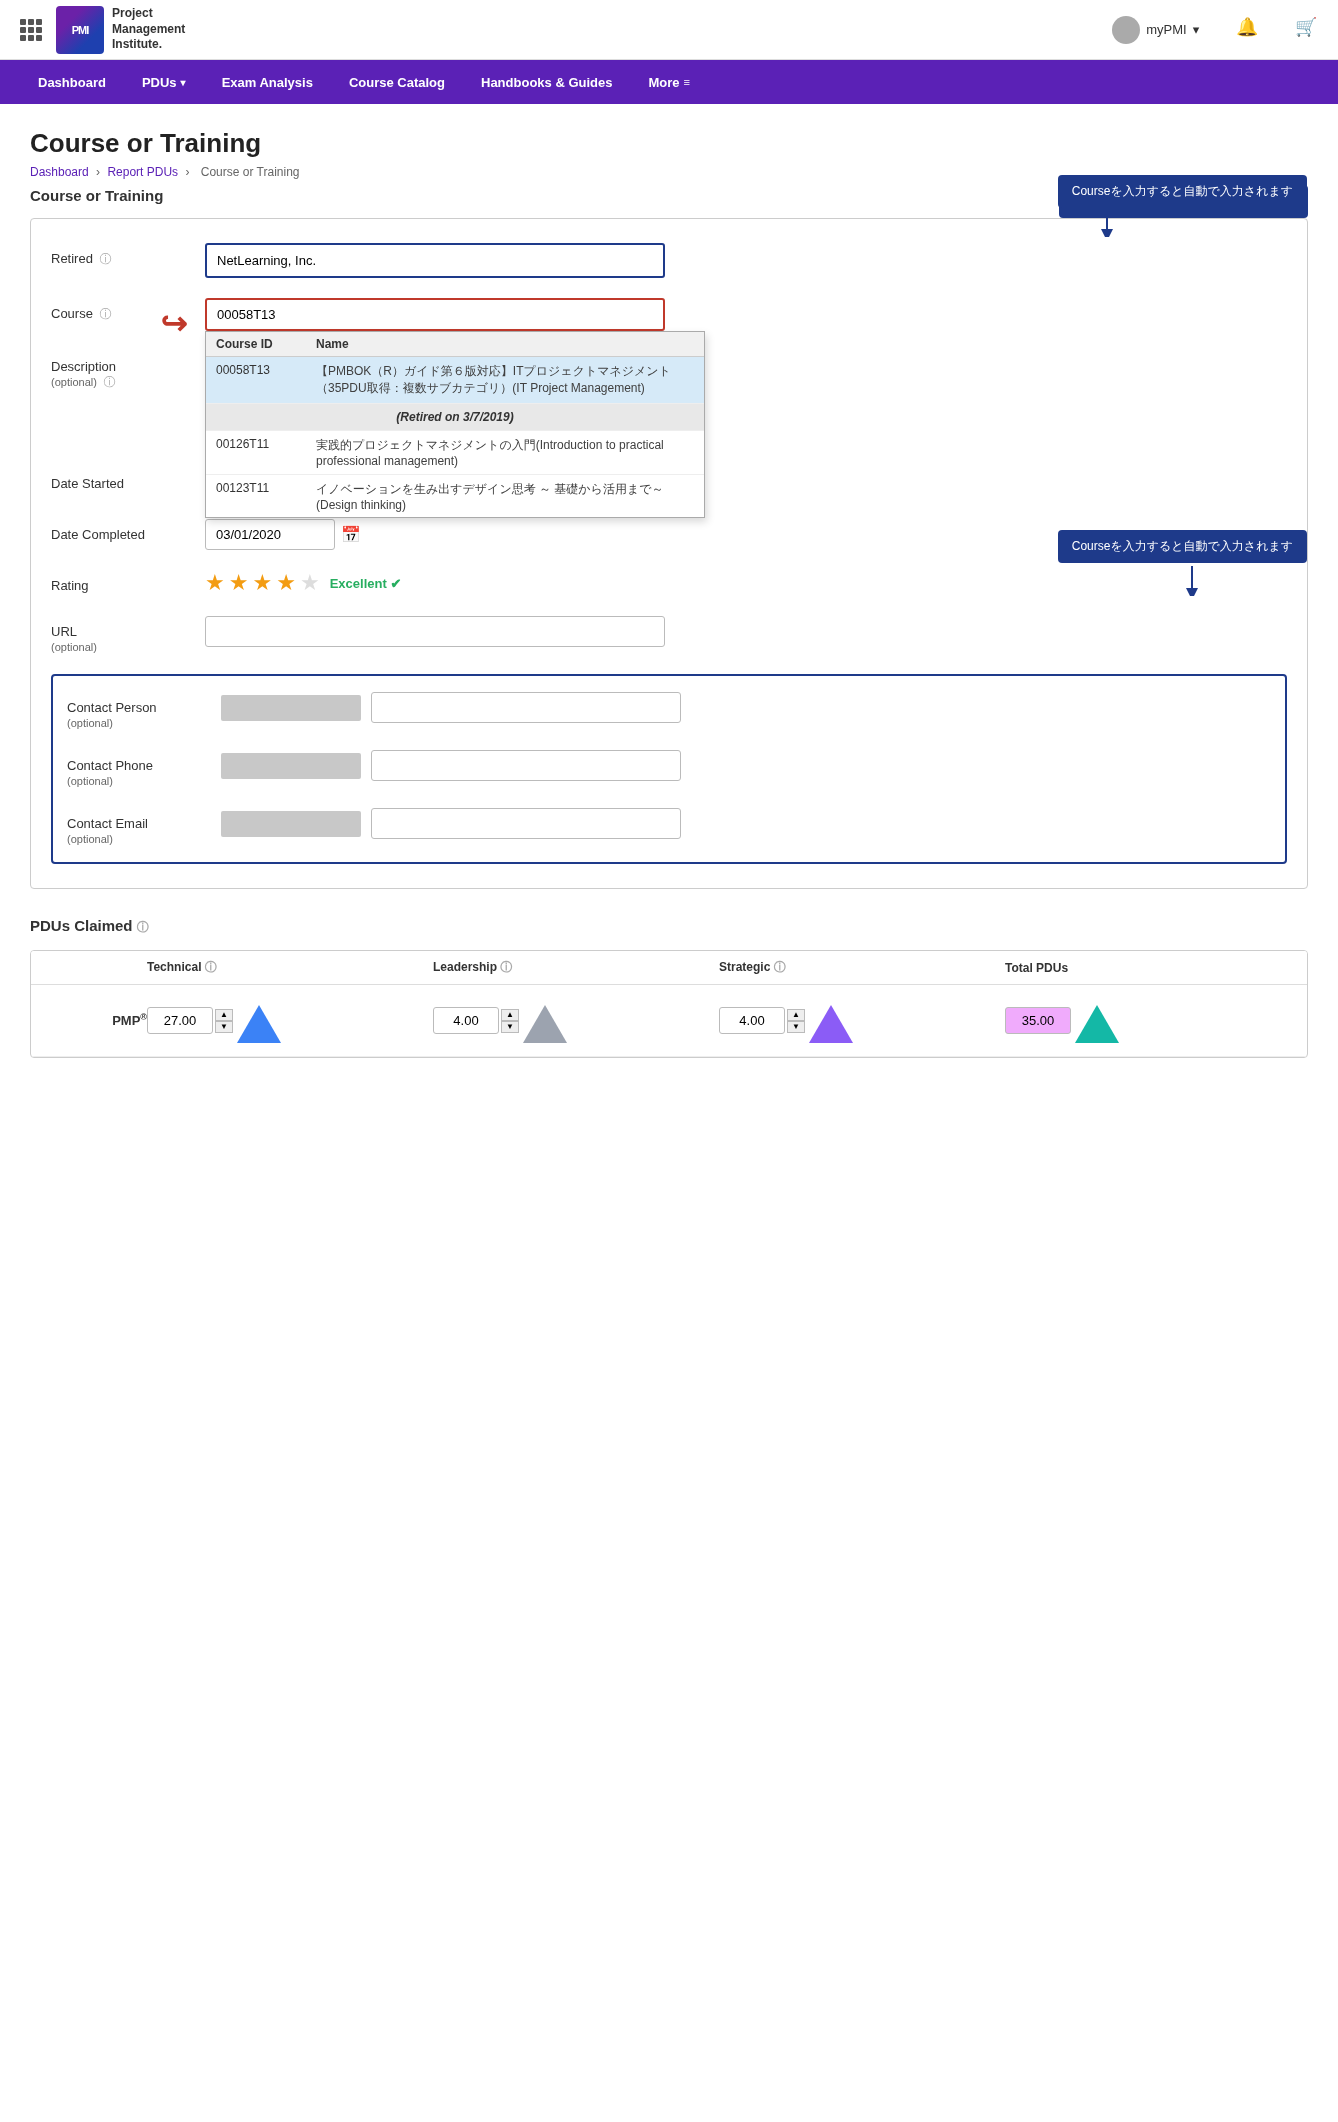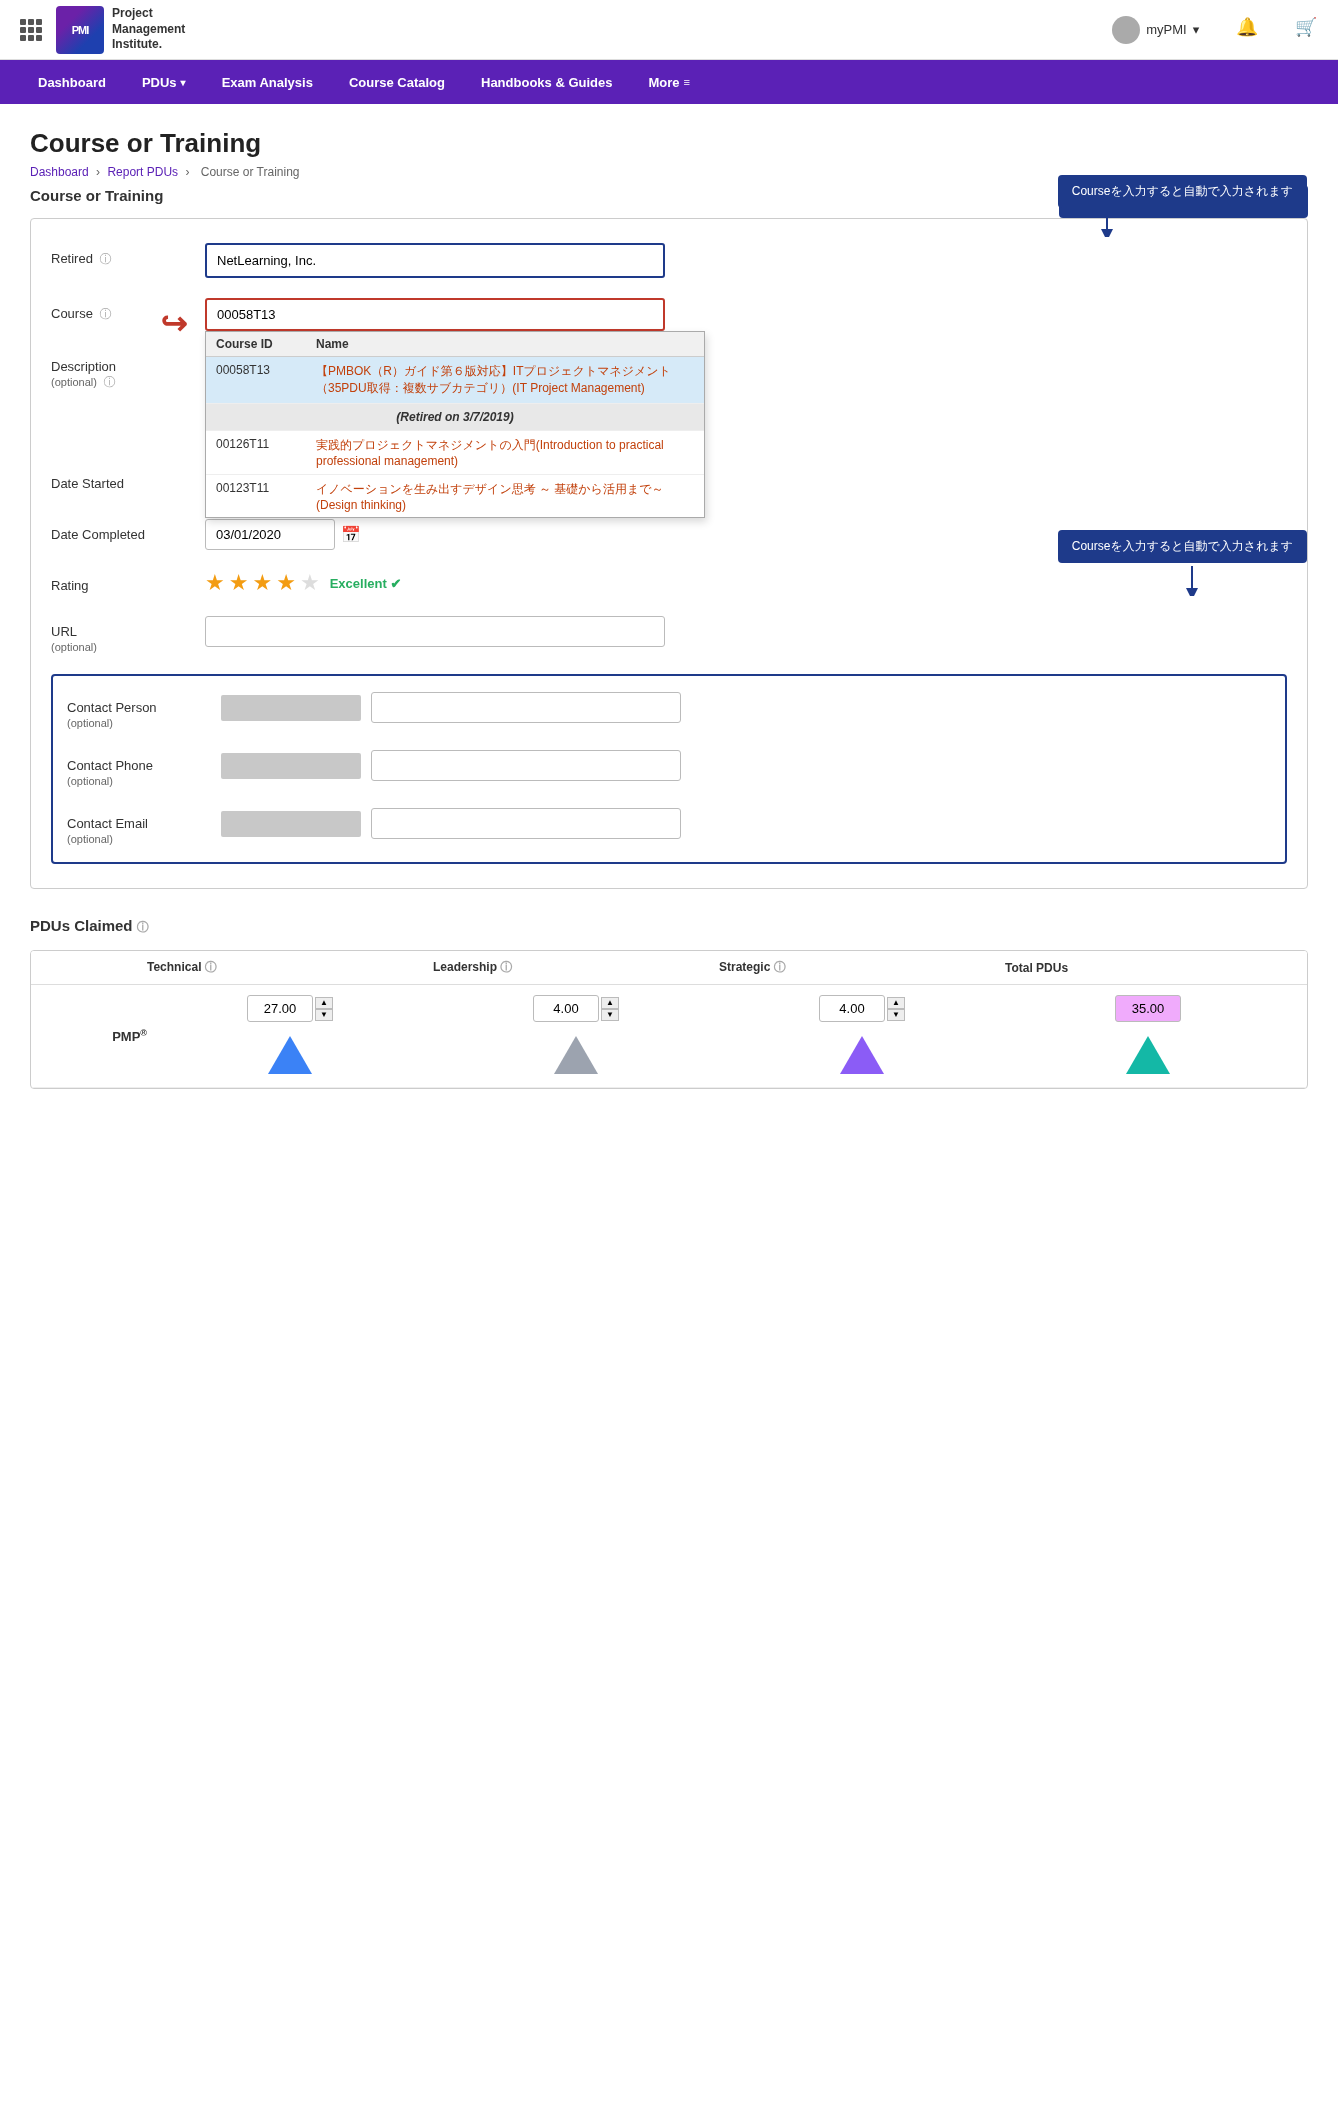--- a/index.html
+++ b/index.html
@@ -135,21 +135,21 @@
     }
     .dropdown-row.selected { background: #d6eaf8; }
     .dropdown-row.retired-row {
       background: #e8e8e8;
       font-style: italic;
       font-weight: bold;
       justify-content: center;
       color: #333;
     }
     .dt-id { width: 100px; color: #333; }
-    .dt-name { flex: 1; color: #c2410c; }
+    .dt-name { flex: 1; color: #404040; }
 
     
     .dropdown-scroll { max-height: 160px; overflow-y: auto; }
 
     
     .desc-textarea {
       width: 100%;
       max-width: 460px;
       min-height: 80px;
       border: 1px solid #bbb;
@@ -222,21 +222,21 @@
     }
     .pdu-col-label { width: 100px; font-size: 12px; font-weight: bold; color: #333; }
     .pdu-col { flex: 1; text-align: left; font-size: 12px; font-weight: bold; color: #333; }
     .pdu-data-row {
       display: flex;
       align-items: center;
       padding: 10px 16px;
       border-bottom: 1px solid #eee;
     }
     .pdu-row-label { width: 100px; font-size: 13px; font-weight: bold; text-align: right; }
-    .pdu-cell { flex: 1; display: flex; flex-direction: column; align-items: center; gap: 4px; }
+    .pdu-cell { flex: 1; display: flex; align-items: center; gap: 4px; }
     .pdu-spinner-wrap { display: flex; align-items: center; gap: 2px; }
     .pdu-input-num {
       width: 66px;
       padding: 5px 8px;
       border: 1px solid #bbb;
       border-radius: 3px;
       font-size: 13px;
       text-align: center;
     }
     .spinner-btns { display: flex; flex-direction: column; }

